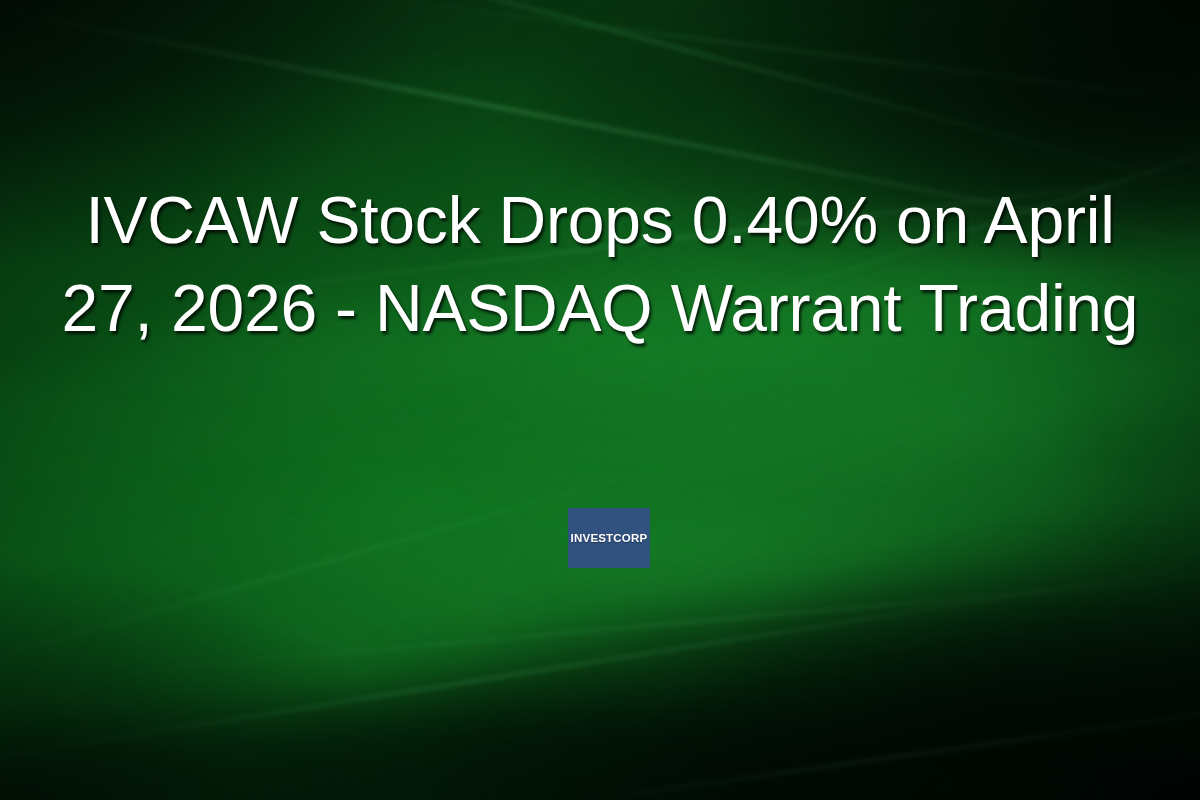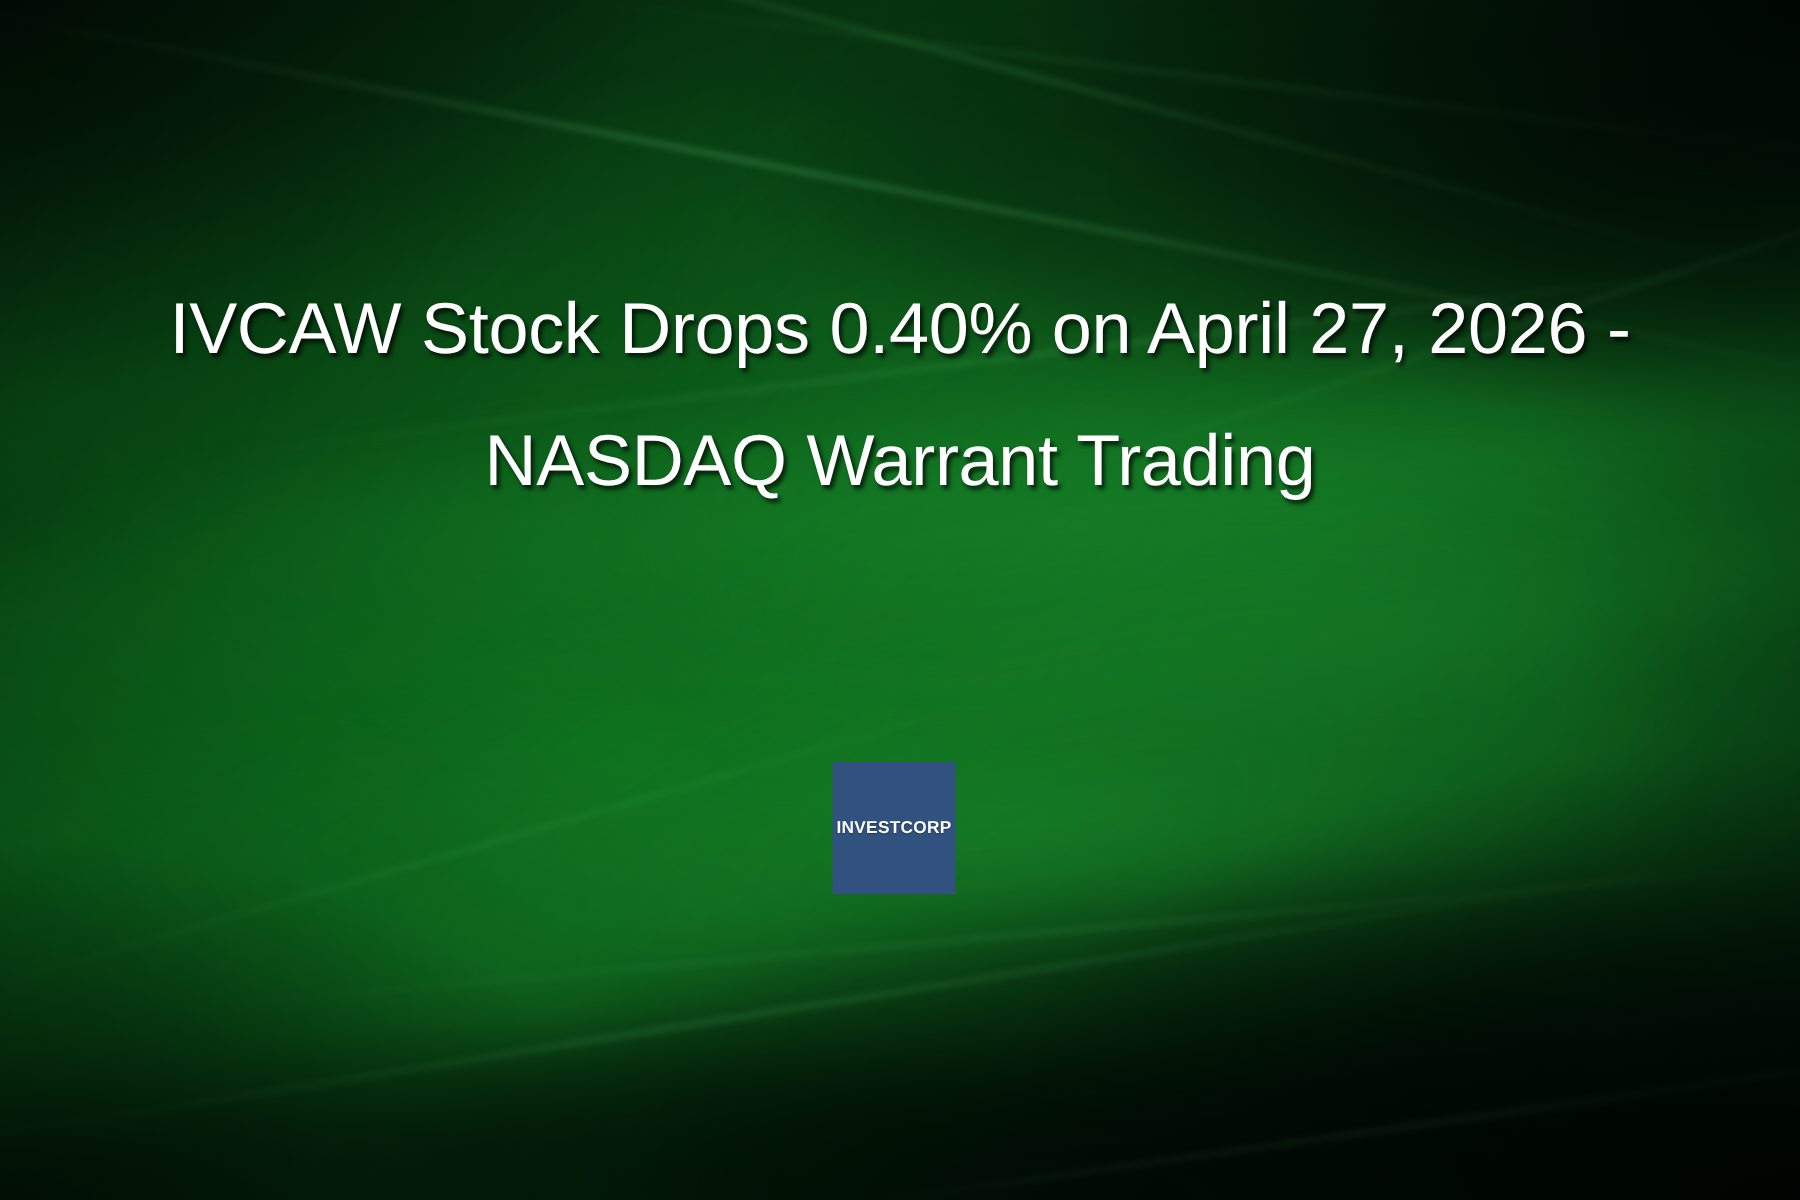--- a/index.html
+++ b/index.html
@@ -108,32 +108,32 @@
     position:absolute; inset:0;
     display:flex; flex-direction:column;
     align-items:center; justify-content:flex-start;
   }
 
   #headline {
     margin-top:176px;
     width:1090px;
     text-align:center;
     color:#ffffff;
-    font-size:48px;
+    font-size:66px;
     line-height:88px;
     font-weight:400;
     letter-spacing:-0.2px;
     text-shadow:2px 3px 3px rgba(0,0,0,0.72);
     white-space:pre-wrap;
   }
 
   #company-logo {
     position:absolute;
-    left:555px; top:508px;
-    width:82px; height:88px;
+    left:568px; top:508px;
+    width:82px; height:60px;
     background:#31517f;
     display:flex; align-items:center; justify-content:center;
   }
   #company-logo-text {
     color:#ffffff;
     font-size:11.5px;
     font-weight:700;
     letter-spacing:0.2px;
     text-shadow:0 1px 1px rgba(0,0,0,0.35);
     white-space:nowrap;

